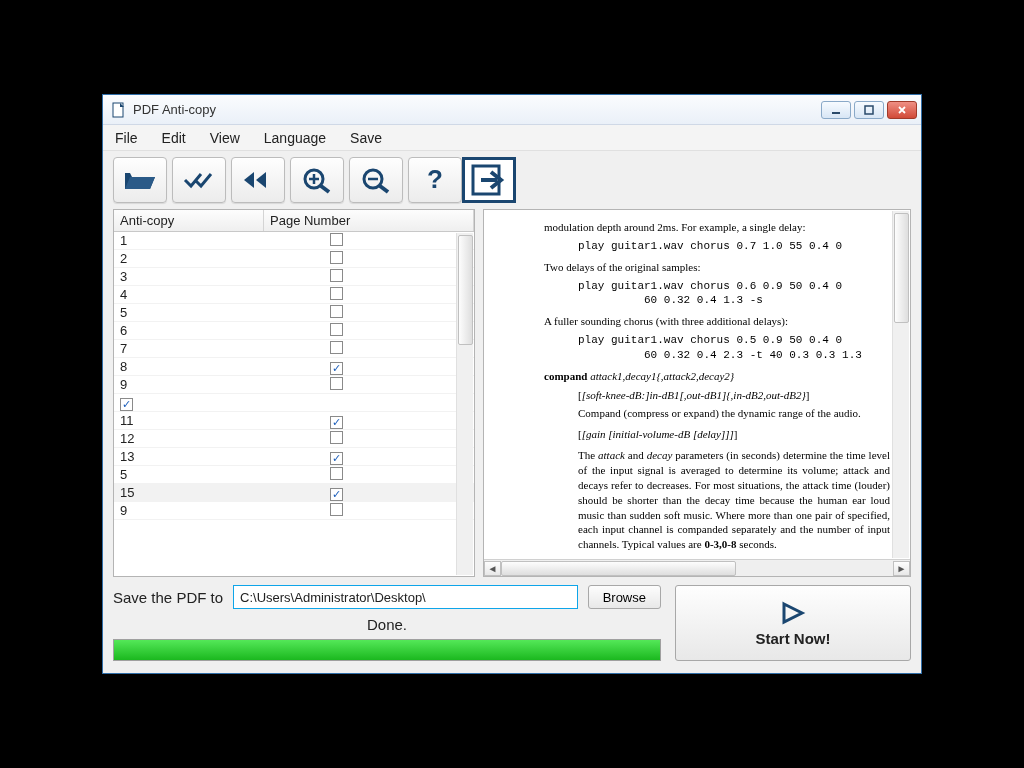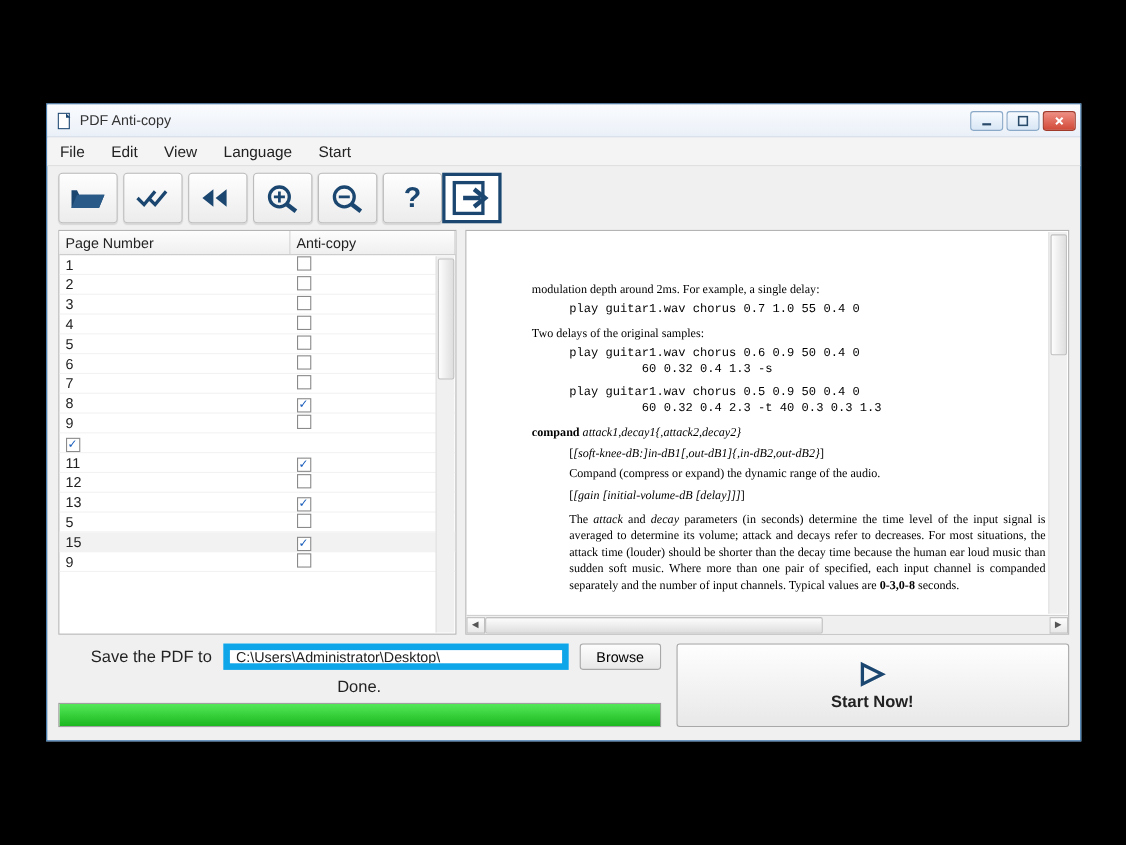--- a/index.html
+++ b/index.html
@@ -8,21 +8,21 @@
   width: 1024px;
   height: 768px;
   font-family: "Segoe UI", Tahoma, sans-serif;
   font-size: 14px;
   overflow: hidden;
   display: flex;
   align-items: center;
   justify-content: center;
 }
 .window {
-  width: 941px;
+  width: 820px;
   height: 580px;
   background: #f0f0f0;
   border: 1px solid #306ea8;
   display: flex;
   flex-direction: column;
 }
 .titlebar {
   height: 30px;
   background: linear-gradient(#fbfcfe, #eaf0f8);
   border-bottom: 1px solid #cfd8e6;
@@ -149,21 +149,20 @@
   line-height: 1;
 }
 .preview-content {
   flex: 1;
   overflow: auto;
   padding: 10px 20px 6px 60px;
   font-family: "Times New Roman", serif;
   font-size: 11px;
   color: #000;
   line-height: 1.35;
-  margin-top: 36px;
 }
 .preview-content p { margin-bottom: 4px; text-align: justify; }
 .preview-content .mono { font-family: "Courier New", monospace; font-size: 11px; white-space: pre; margin: 2px 0 6px 34px; }
 .hscroll {
   height: 17px;
   border-top: 1px solid #d0d0d0;
   background: #f0f0f0;
   display: flex;
   align-items: center;
 }
@@ -179,26 +178,26 @@
   background: linear-gradient(90deg,#fdfdfd,#dedede);
   border: 1px solid #c0c0c0; border-radius: 2px;
 }
 .bottom-area {
   padding: 8px 10px 12px 10px;
   display: flex;
   gap: 14px;
 }
 .bottom-left { flex: 0 0 548px; display: flex; flex-direction: column; }
 .bottom-right { flex: 1; display: flex; }
-.save-row { display: flex; align-items: center; gap: 10px; margin-left: 30px; }
+.save-row { display: flex; align-items: center; gap: 10px; }
 .save-label { font-size: 15px; color: #222; white-space: nowrap; }
 .save-input {
   flex: 1;
   height: 24px;
-  border: 6px solid #0ea5e9;
+  border: 1px solid #0ea5e9;
   background: #fff;
   padding: 2px 6px;
   font-size: 13px;
   color: #222;
 }
 .browse-btn {
   height: 24px; padding: 0 14px;
   background: linear-gradient(#fdfdfd, #e8e8e8);
   border: 1px solid #a8a8a8;
   border-radius: 3px;
@@ -266,21 +265,21 @@
           </svg>
         </div>
     </div>
   </div>
 
   <div class="menubar">
     <span class="menu-item">File</span>
     <span class="menu-item">Edit</span>
     <span class="menu-item">View</span>
     <span class="menu-item">Language</span>
-    <span class="menu-item">Start</span>
+    <span class="menu-item">Save</span>
   </div>
 
   <div class="toolbar-row">
     <div class="toolbar-buttons">
       <div class="tool-btn">
         <svg width="36" height="28" viewBox="0 0 36 28">
             <path d="M3 7 L3 23 L28 23 L33 11 L10 11 L8 7 Z" fill="#1a4670"></path>
             <path d="M8 11 L33 11 L28 23 L3 23 Z" fill="#2a5a88"></path>
           </svg>
       </div>
@@ -319,22 +318,22 @@
       <svg width="40" height="36" viewBox="0 0 40 36">
           <rect x="4" y="4" width="26" height="28" fill="none" stroke="#1a4670" stroke-width="3"></rect>
           <path d="M12 18 L28 18 M22 10 L32 18 L22 26" fill="none" stroke="#1a4670" stroke-width="4"></path>
         </svg>
     </div>
   </div>
 
   <div class="main-panels">
     <div class="left-panel">
       <div class="list-header">
+        <div class="col col-ac">Anti-copy</div>
         <div class="col col-page">Page Number</div>
-        <div class="col col-ac">Anti-copy</div>
       </div>
       <div class="list-body" id="list-body">
           <div class="list-row">
             <div class="cell-page">1</div>
             <div class="cell-ac"><span class="ac-check"></span></div>
           </div>
           <div class="list-row">
             <div class="cell-page">2</div>
             <div class="cell-ac"><span class="ac-check"></span></div>
           </div>
@@ -398,20 +397,21 @@
           <div class="vthumb"></div>
         </div>
     </div>
     <div class="right-panel">
       <div class="preview-content">
         <p>modulation depth around 2ms.  For example, a single delay:</p>
         <div class="mono">play guitar1.wav chorus 0.7 1.0 55 0.4 0</div>
         <p>Two delays of the original samples:</p>
         <div class="mono">play guitar1.wav chorus 0.6 0.9 50 0.4 0
           60 0.32 0.4 1.3 -s</div>
+        <p>A fuller sounding chorus (with three additional delays):</p>
         <div class="mono">play guitar1.wav chorus 0.5 0.9 50 0.4 0
           60 0.32 0.4 2.3 -t 40 0.3 0.3 1.3</div>
         <p><b>compand</b> <i>attack1,decay1{,attack2,decay2}</i></p>
         <p style="margin-left:34px">[<i>[soft-knee-dB:]in-dB1[,out-dB1]{,in-dB2,out-dB2}</i>]</p>
         <p style="margin-left:34px;margin-bottom:6px">Compand (compress or expand) the dynamic range of the audio.</p>
         <p style="margin-left:34px;margin-bottom:6px">[<i>[gain [initial-volume-dB [delay]]]</i>]</p>
         <p style="margin-left:34px"><span>The </span><i>attack</i><span> and </span><i>decay</i><span> parameters (in seconds) determine the time level of the input signal is averaged to determine its volume; attack and decays refer to decreases.  For most situations, the attack time (louder) should be shorter than the decay time because the human ear loud music than sudden soft music.  Where more than one pair of specified, each input channel is companded separately and the number of input channels.  Typical values are </span><b>0-3,0-8</b><span> seconds.</span></p>
       </div>
       <div class="hscroll">
         <div class="arrow">◄</div>

